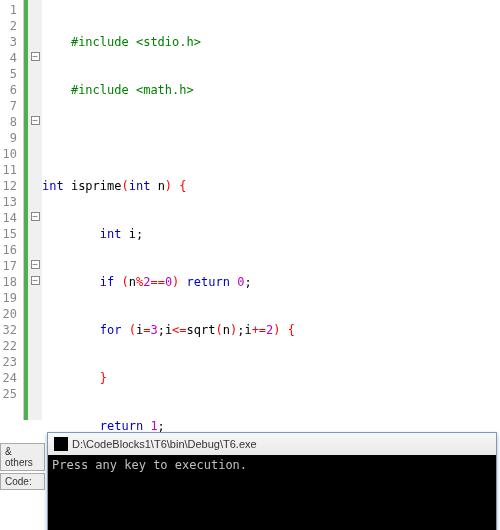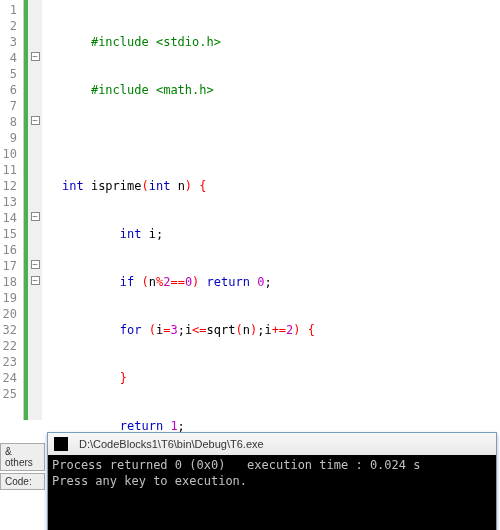--- a/index.html
+++ b/index.html
@@ -4,29 +4,29 @@
 <style>
 * { margin: 0; padding: 0; box-sizing: border-box; }
 body { font-family: Consolas, monospace; font-size: 12px; background: #fff; width: 500px; height: 530px; overflow: hidden; position: relative; }
 .editor { display: flex; height: 420px; background: #fff; }
 .gutter-ln { background: #fff; border-right: 1px solid #ccc; padding: 2px 6px 2px 2px; text-align: right; color: #888; line-height: 16px; min-width: 24px; }
 .gutter-ln div { height: 16px; }
 .change-bar { width: 4px; background: #4caf50; }
 .fold-gutter { width: 14px; background: #f0f0f0; line-height: 16px; text-align: center; }
 .fold-gutter div { height: 16px; font-size: 9px; color: #666; cursor: pointer; }
 .fold-box { display: inline-block; width: 9px; height: 9px; border: 1px solid #888; background: #fff; line-height: 7px; font-size: 9px; text-align: center; margin-top: 3px; }
-.code { padding: 2px 20px; line-height: 16px; white-space: pre; font-family: Consolas, monospace; font-size: 12px; }
+.code { padding: 2px 0; line-height: 16px; white-space: pre; font-family: Consolas, monospace; font-size: 12px; }
 .code div { height: 16px; }
 .kw-pre { color: #008000; }
 .kw { color: #0000c0; font-weight: normal; }
 .num { color: #c000c0; }
 .op { color: #ff0000; }
 .paren { color: #ff0000; }
 .console-win { position: absolute; left: 47px; top: 432px; width: 450px; border: 1px solid #7a9bc0; background: #fff; box-shadow: 0 2px 4px rgba(0,0,0,0.3); }
-.title-bar { background: linear-gradient(#f8f8f8,#e8e8e8); padding: 4px 6px; font-family: 'Segoe UI', Tahoma, sans-serif; font-size: 11px; color: #333; display: flex; align-items: center; gap: 11px; }
+.title-bar { background: linear-gradient(#f8f8f8,#e8e8e8); padding: 4px 6px; font-family: 'Segoe UI', Tahoma, sans-serif; font-size: 11px; color: #333; display: flex; align-items: center; gap: 4px; }
 .title-icon { width: 14px; height: 14px; background: #000; display: inline-block; }
 .console { background: #000; color: #c0c0c0; font-family: SimSun, monospace; font-size: 12px; padding: 2px 4px; line-height: 16px; white-space: pre; height: 78px; }
 .side-tabs { position: absolute; left: 0; top: 443px; width: 45px; }
 .side-tab { background: #eee; border: 1px solid #aaa; padding: 2px 4px; font-size: 10px; margin-bottom: 2px; font-family: Tahoma, sans-serif; color: #333; }
 </style>
 </head>
 <body>
 
 <div class="editor">
   <div class="gutter-ln">
@@ -114,14 +114,14 @@
 <div class="side-tabs">
   <div class="side-tab">&amp; others</div>
   <div class="side-tab">Code:</div>
 </div>
 
 <div class="console-win">
   <div class="title-bar">
     <span class="title-icon"></span>
     <span>D:\CodeBlocks1\T6\bin\Debug\T6.exe</span>
   </div>
-  <div class="console"><div></div><div>Process returned 0 (0x0)   execution time : 0.024 s</div><div>Press any key to execution.</div></div>
+  <div class="console"><div></div><div>Press any key to execution.</div></div>
 </div>
 
 </body></html>

